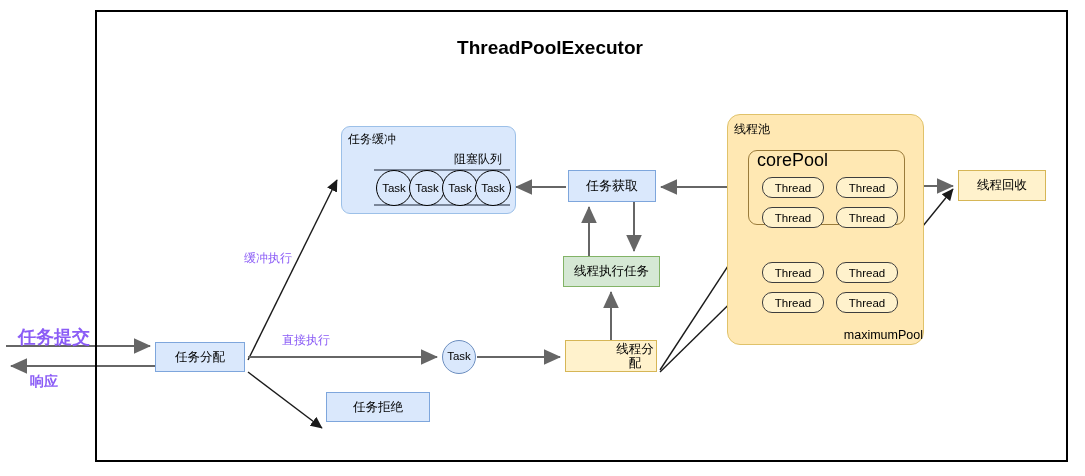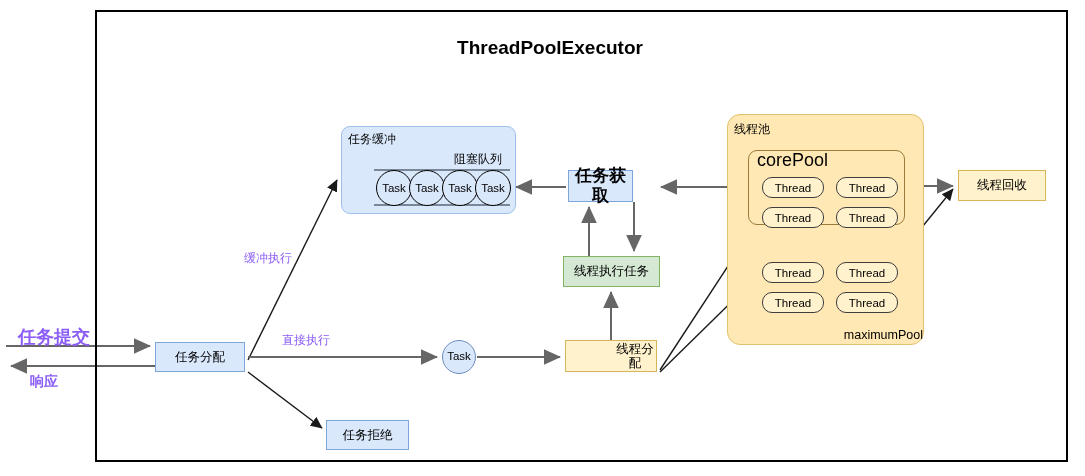--- a/index.html
+++ b/index.html
@@ -140,43 +140,42 @@
     border: 1.2px solid #3d3d3d;
     display: flex;
     align-items: center;
     justify-content: center;
     font-size: 11.5px;
     color: #000;
   }
   
   #box-fetch {
     left: 568px; top: 170px;
-    width: 65px; height: 32px;
-    font-size: 17px;
-    font-weight: bold;
+    width: 88px; height: 32px;
+    font-size: 13px;
   }
   #box-exec {
     left: 563px; top: 256px;
     width: 97px; height: 31px;
     font-size: 12.5px;
   }
   #box-alloc {
     left: 565px; top: 340px;
     width: 92px; height: 32px;
     font-size: 12.5px;
     padding-left: 48px;
   }
   #box-dispatch {
     left: 155px; top: 342px;
     width: 90px; height: 30px;
     font-size: 12.5px;
   }
   #box-reject {
-    left: 326px; top: 420px;
-    width: 83px; height: 30px;
+    left: 326px; top: 392px;
+    width: 104px; height: 30px;
     font-size: 12.5px;
   }
   #box-recycle {
     left: 958px; top: 170px;
     width: 88px; height: 31px;
     font-size: 12.5px;
   }
   #task-node {
     left: 442px; top: 340px;
     width: 34px; height: 34px;

